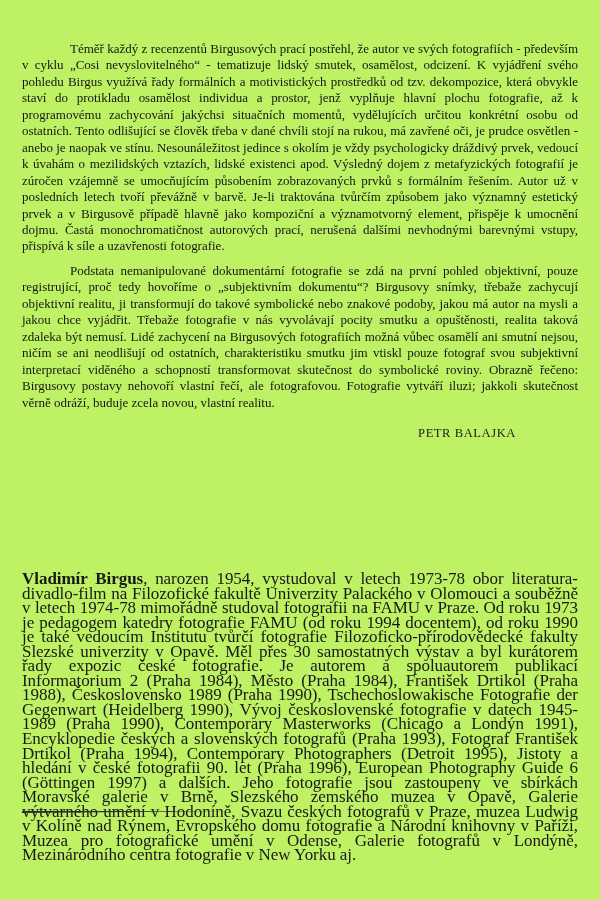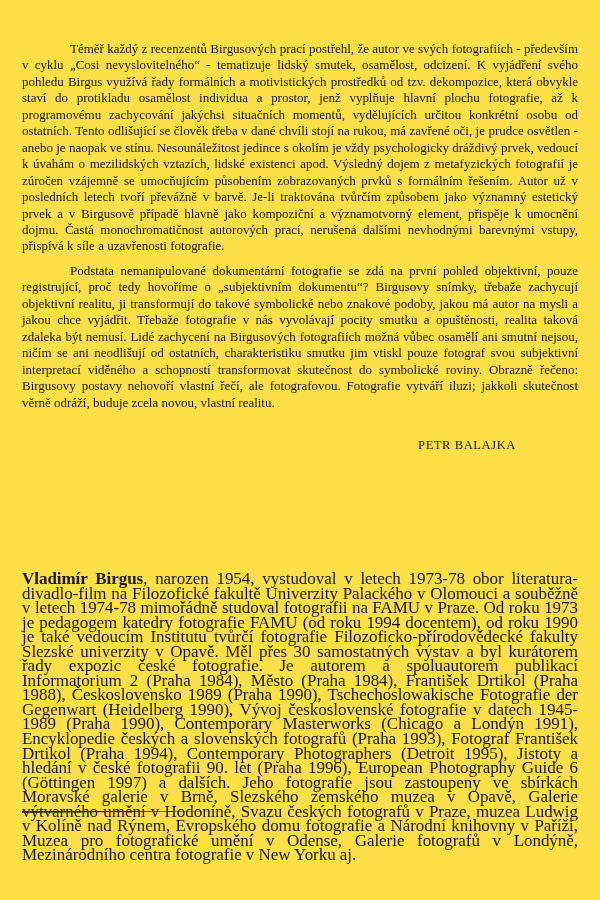--- a/index.html
+++ b/index.html
@@ -14,21 +14,21 @@
     color: #1b1b1b;
     overflow: hidden;
     position: relative;
   }
   .page {
     position: absolute;
     left: 0;
     top: 0;
     width: 600px;
     height: 900px;
-    background: #fde047;
+    background: #bef264;
   }
   .content {
     position: absolute;
     left: 22px;
     top: 41px;
     width: 556px;
   }
   .essay p {
     margin: 0;
     font-size: 13.0px;
@@ -37,21 +37,21 @@
     text-indent: 48px;
     letter-spacing: -0.02px;
     word-spacing: 0.1px;
     color: #161616;
     text-rendering: optimizeLegibility;
   }
   .essay p + p {
     margin-top: 8px;
   }
   .signature {
-    margin-top: 26px;
+    margin-top: 14px;
     font-size: 12.6px;
     line-height: 16px;
     text-align: right;
     padding-right: 62px;
     letter-spacing: 0.55px;
     color: #202020;
   }
   .bio {
     position: absolute;
     left: 22px;

